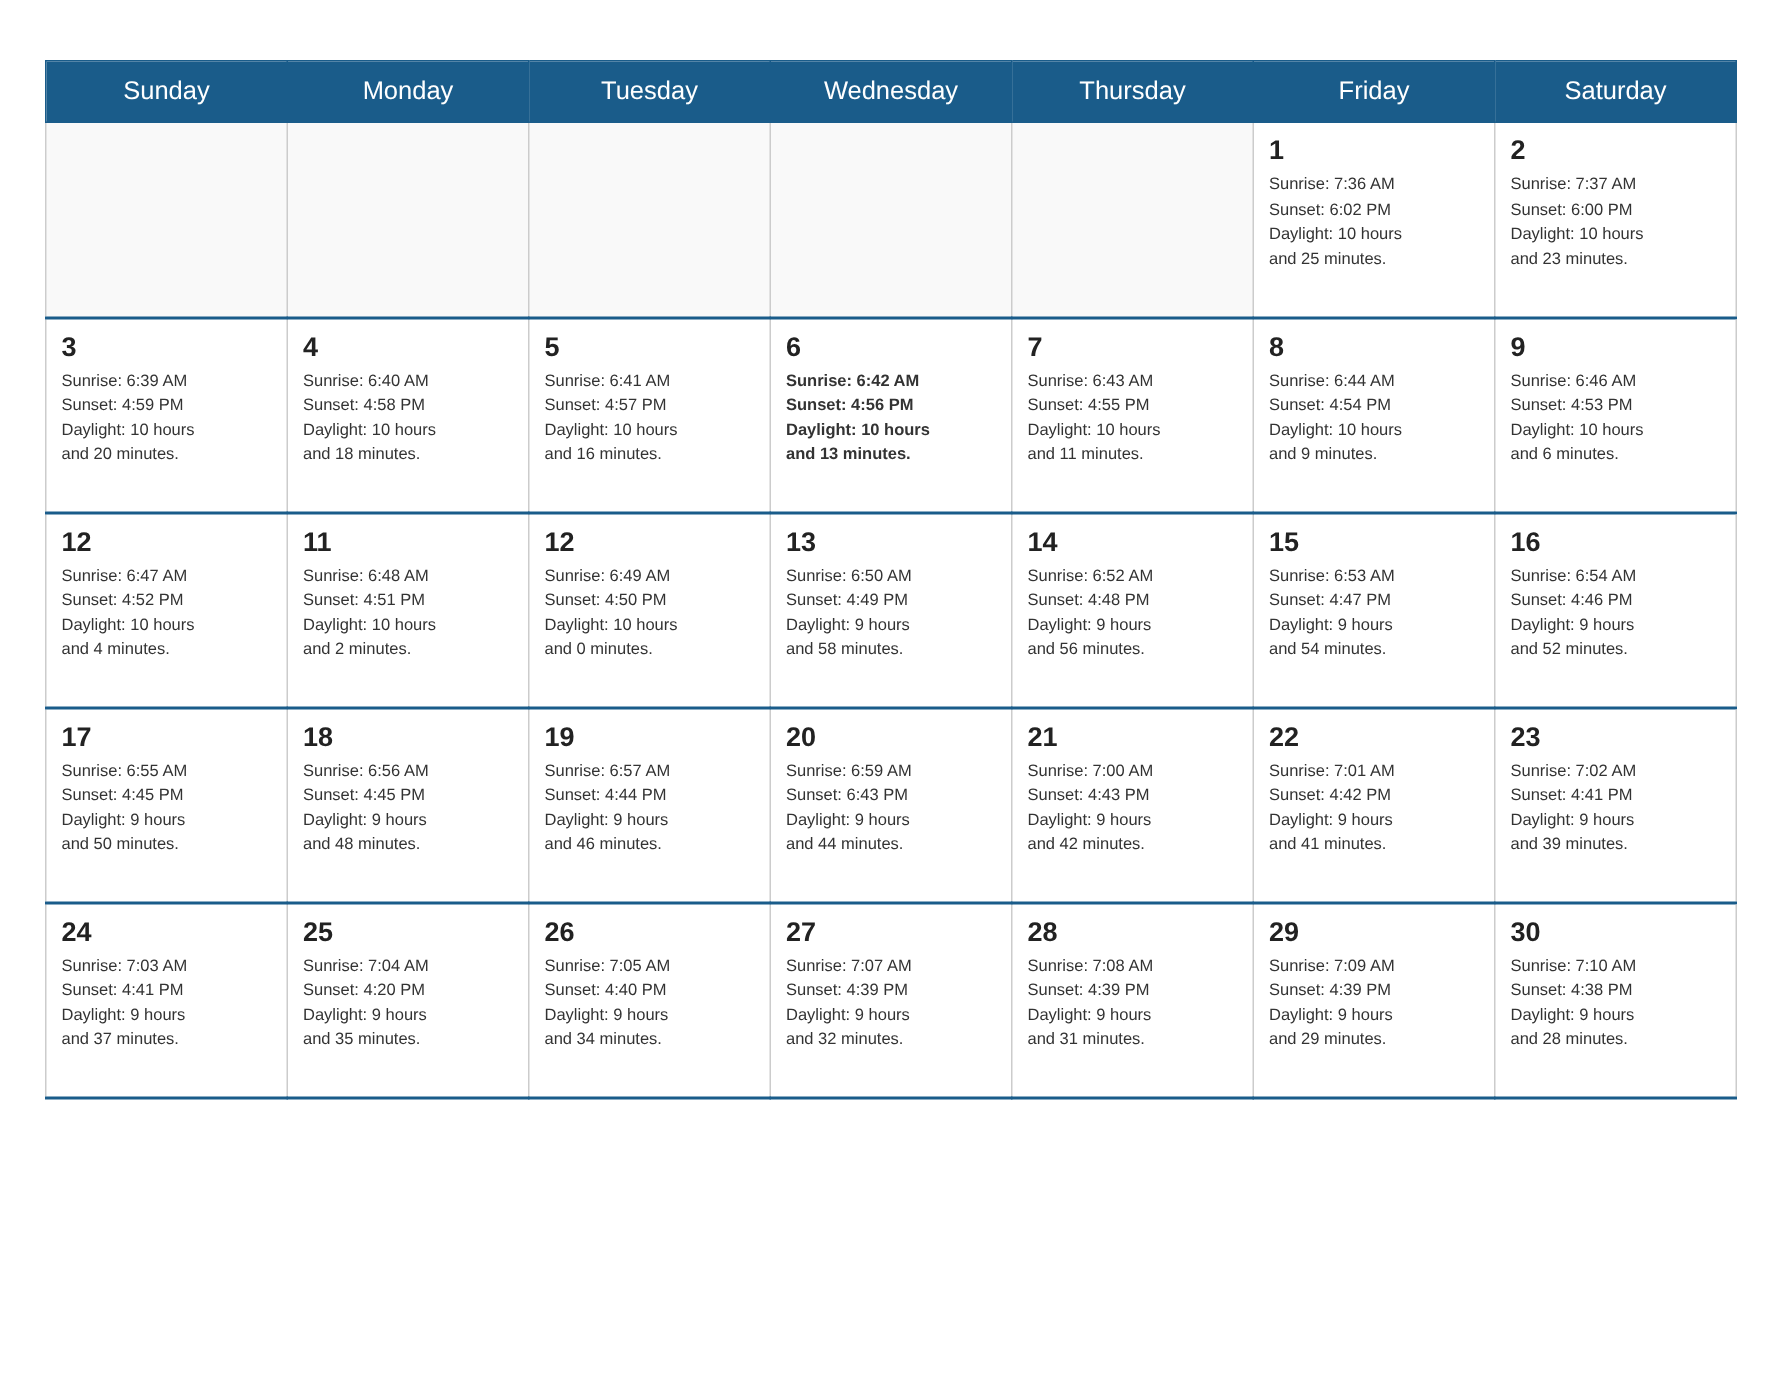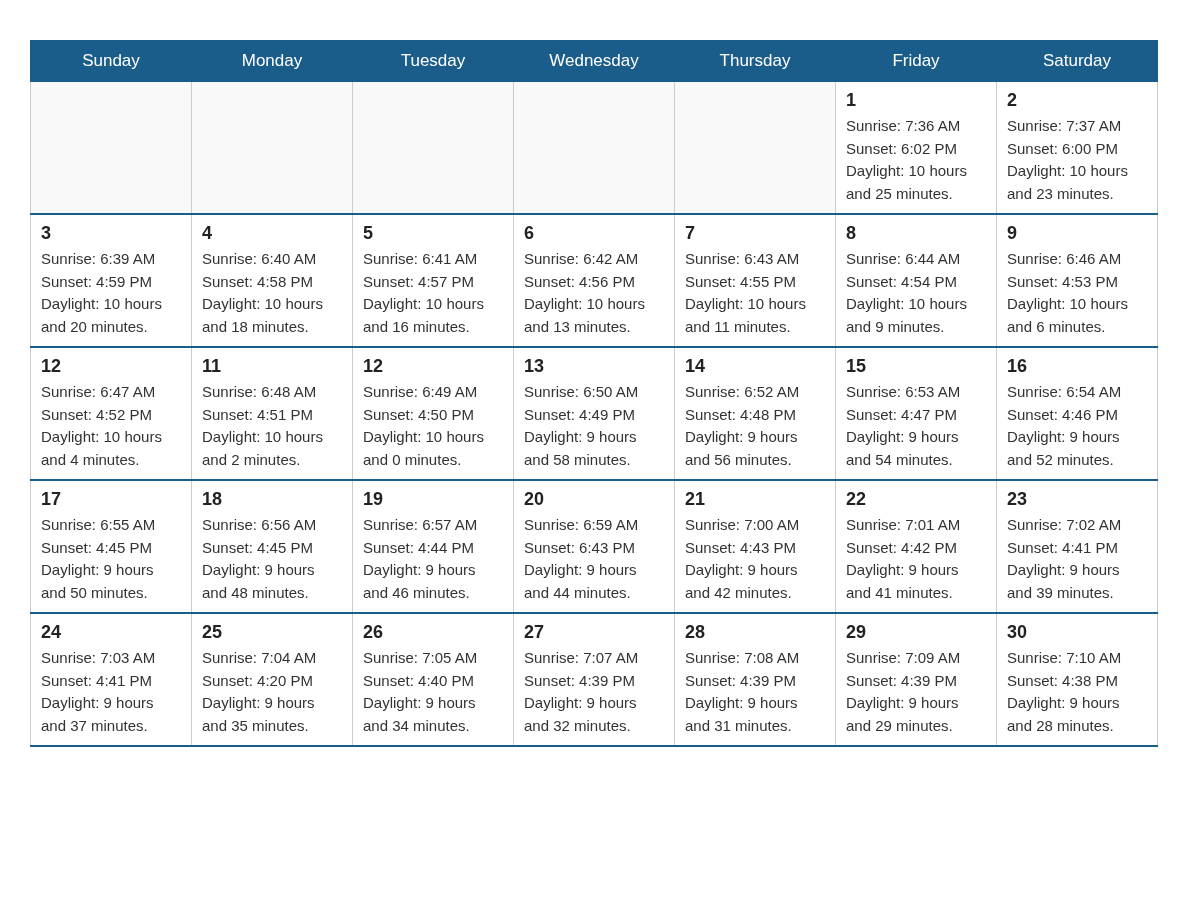--- a/index.html
+++ b/index.html
@@ -59,21 +59,21 @@
       color: #333;
       height: 130px;
     }
     .day-number {
       font-size: 18px;
       font-weight: bold;
       color: #222;
       margin-bottom: 4px;
     }
     .day-info {
-      font-size: 15px;
+      font-size: 11px;
       color: #333;
       line-height: 1.5;
     }
     .empty-cell {
       background: #f9f9f9;
     }
     
     .logo-container {
       display: flex;
       flex-direction: column;
@@ -154,21 +154,21 @@
         </td>
         <td>
           <div class="day-number">5</div>
           <div class="day-info" style="white-space: pre-line;">Sunrise: 6:41 AM
 Sunset: 4:57 PM
 Daylight: 10 hours
 and 16 minutes.</div>
         </td>
         <td>
           <div class="day-number">6</div>
-          <div class="day-info" style="white-space: pre-line;">Sunrise: 6:42 AM
+          <div class="day-info" style="white-space: pre-line; font-weight: bold;">Sunrise: 6:42 AM
 Sunset: 4:56 PM
 Daylight: 10 hours
 and 13 minutes.</div>
         </td>
         <td>
           <div class="day-number">7</div>
           <div class="day-info" style="white-space: pre-line;">Sunrise: 6:43 AM
 Sunset: 4:55 PM
 Daylight: 10 hours
 and 11 minutes.</div>

